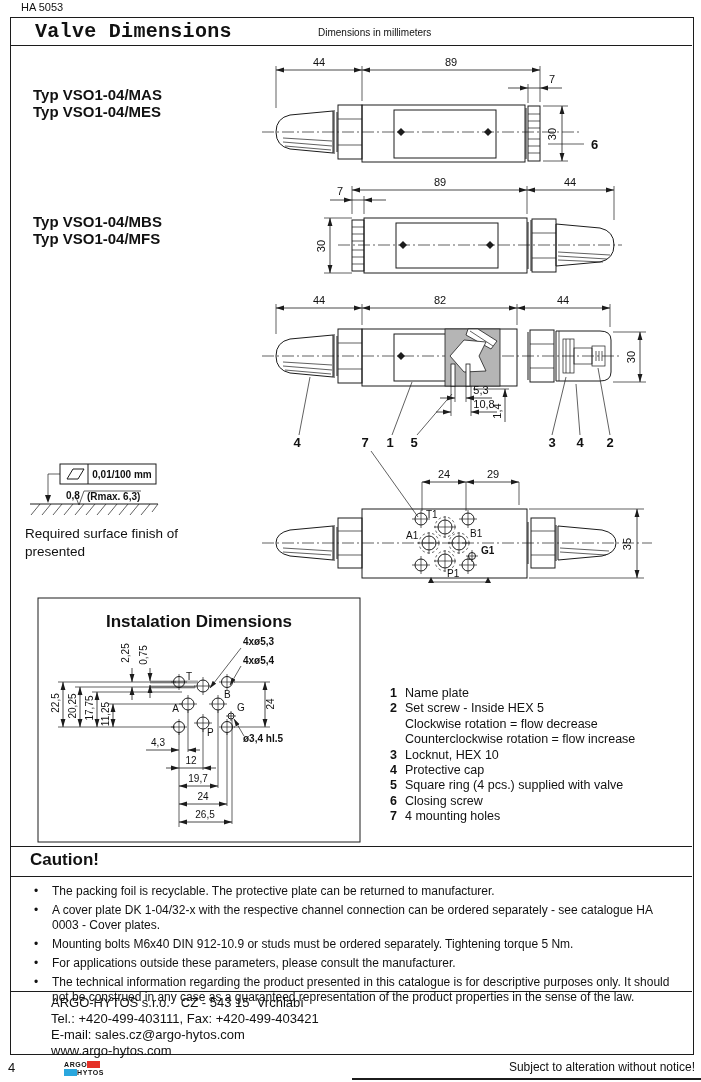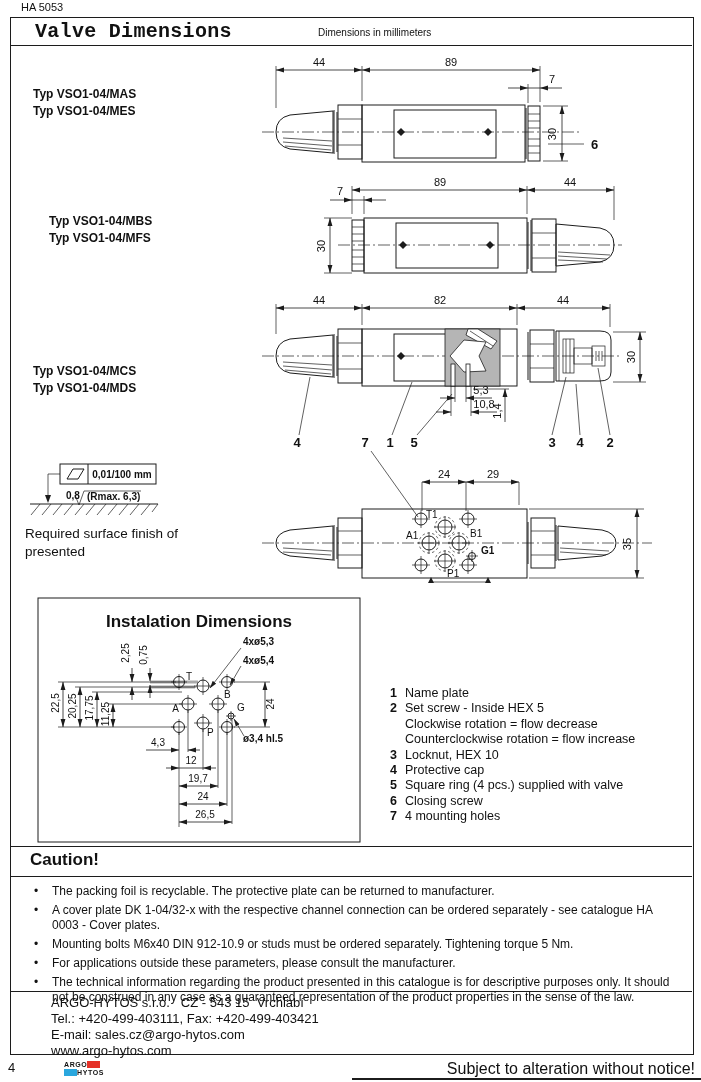--- a/index.html
+++ b/index.html
@@ -4,21 +4,21 @@
 <style>
   html,body{margin:0;padding:0;background:#f4f4f4;}
   #page{position:relative;width:701px;height:1082px;background:#ffffff;
         font-family:"Liberation Sans",sans-serif;color:#111;overflow:hidden;}
   .abs{position:absolute;}
   #catalog{left:21px;top:1px;font-size:11px;}
   #border{left:10px;top:17px;width:682px;height:1036px;border:1.6px solid #1c1c1c;}
   #titlebar{left:10px;top:17px;width:682px;height:28px;border-bottom:1.4px solid #1c1c1c;}
   #title{left:35px;top:20px;font-size:20px;font-weight:bold;letter-spacing:.3px;font-family:Liberation Mono, monospace;}
   #units{left:318px;top:27px;font-size:10px;}
-  .typ{font-size:12px;font-weight:bold;line-height:17px;white-space:nowrap;}
+  .typ{font-size:15px;font-weight:bold;line-height:17px;white-space:nowrap;}
   #drawsvg{left:10px;top:48px;}
   svg text{font-family:"Liberation Sans",sans-serif;fill:#111;}
   .ln{stroke:#1c1c1c;stroke-width:1;fill:none;}
   .tn{stroke:#1c1c1c;stroke-width:.7;fill:none;}
   .dimln{stroke:#1c1c1c;stroke-width:.8;fill:none;}
   .cl{stroke:#1c1c1c;stroke-width:.7;fill:none;stroke-dasharray:12 3 2 3;}
   .dsh{stroke:#1c1c1c;stroke-width:.7;fill:none;stroke-dasharray:2.5 2.5;}
   .gry{fill:#b5b5b5;stroke:#1c1c1c;stroke-width:.8;}
   .wht{fill:#fff;stroke:#1c1c1c;stroke-width:.8;}
   .blk{fill:#1c1c1c;stroke:none;}
@@ -36,45 +36,41 @@
   #caution-title{left:30px;top:850px;font-size:17px;font-weight:bold;text-align:center;}
   #bullets{left:30px;top:884px;width:650px;font-size:12px;line-height:15px;}
   .bullet{position:relative;padding-left:22px;margin-bottom:4px;}
   .bullet:before{content:"\2022";position:absolute;left:4px;}
   #footer{left:35px;top:995px;font-size:13px;line-height:15.5px;margin-left:16px;}
   #footer div{margin-bottom:.5px;}
   #pagenum{left:8px;top:1060px;font-size:13px;}
   #logo{left:64px;top:1061px;font-size:7px;font-weight:bold;line-height:8px;letter-spacing:.6px;}
   .lg-row{display:flex;align-items:stretch;height:8px;}
   .lg-sq{width:13px;height:7px;display:inline-block;}
-  #altnote{right:6px;top:1060px;font-size:16px;}
+  #altnote{right:6px;top:1060px;font-size:12px;}
   #botline{left:352px;top:1078px;width:349px;height:2px;background:#1c1c1c;}
 </style>
 </head>
 <body>
 
 <div id="page">
 
   <div id="catalog" class="abs">HA 5053</div>
   <div id="border" class="abs"></div>
   <div id="titlebar" class="abs"></div>
   <div id="title" class="abs">Valve Dimensions</div>
   <div id="units" class="abs">Dimensions in millimeters</div>
 
   <div class="abs typ" style="left:33px;top:86px;">
     <div>Typ VSO1-04/MAS</div>
     <div>Typ VSO1-04/MES</div>
   </div>
-  <div class="abs typ" style="left:33px;top:213px;margin-left:16px;">
+  <div class="abs typ" style="left:33px;top:213px;">
     <div>Typ VSO1-04/MBS</div>
     <div>Typ VSO1-04/MFS</div>
-  </div>
-  <div class="abs typ" style="left:33px;top:363px;">
-    <div>Typ VSO1-04/MCS</div>
-    <div>Typ VSO1-04/MDS</div>
   </div>
 
   <svg id="drawsvg" class="abs" width="684" height="800" viewBox="10 48 684 800">
     <defs>
       <marker id="ae" viewBox="0 0 10 7" refX="9.5" refY="3.5" markerWidth="11" markerHeight="8" orient="auto-start-reverse">
         <path d="M0,0.6 L9.8,3.5 L0,6.4 z" fill="#1c1c1c"></path>
       </marker>
     </defs>
 
     <g>

